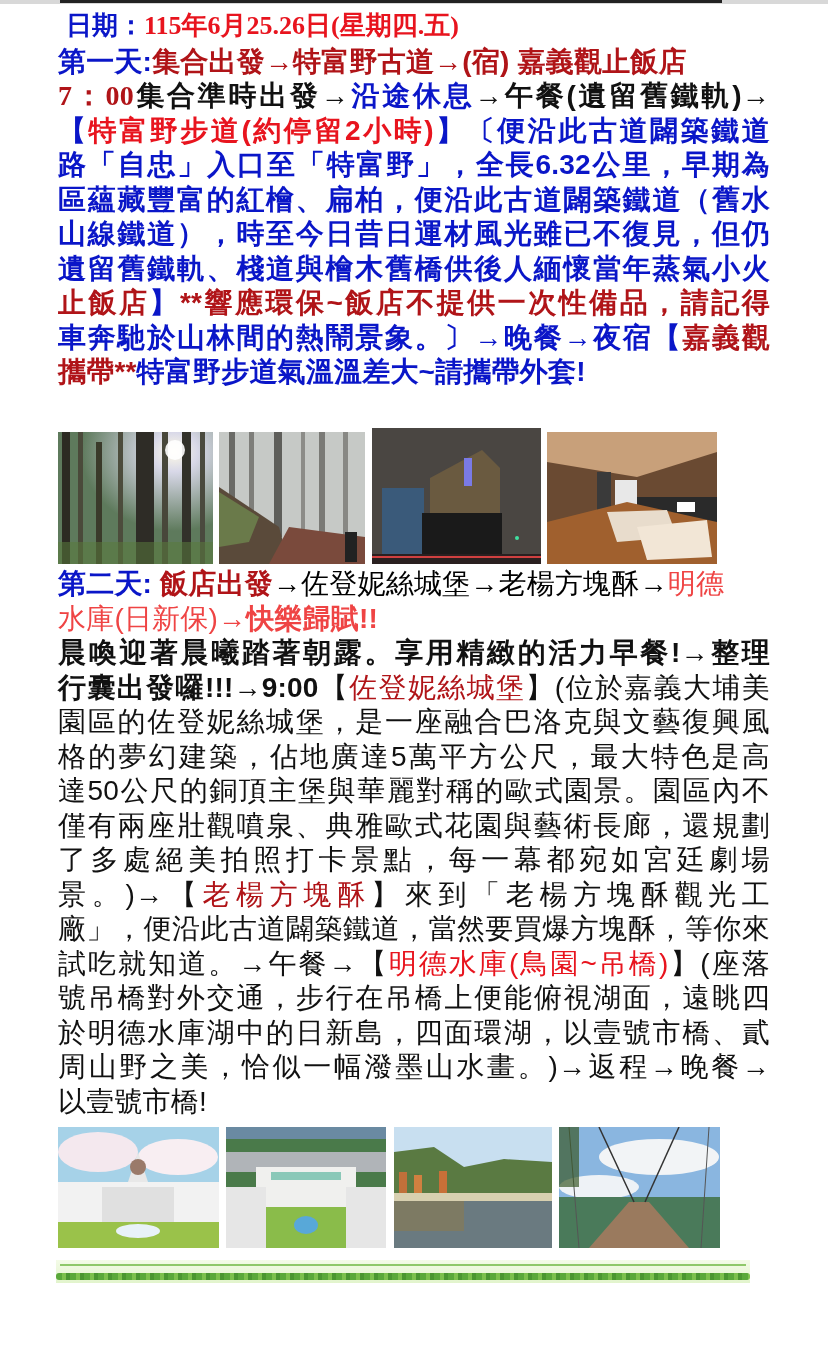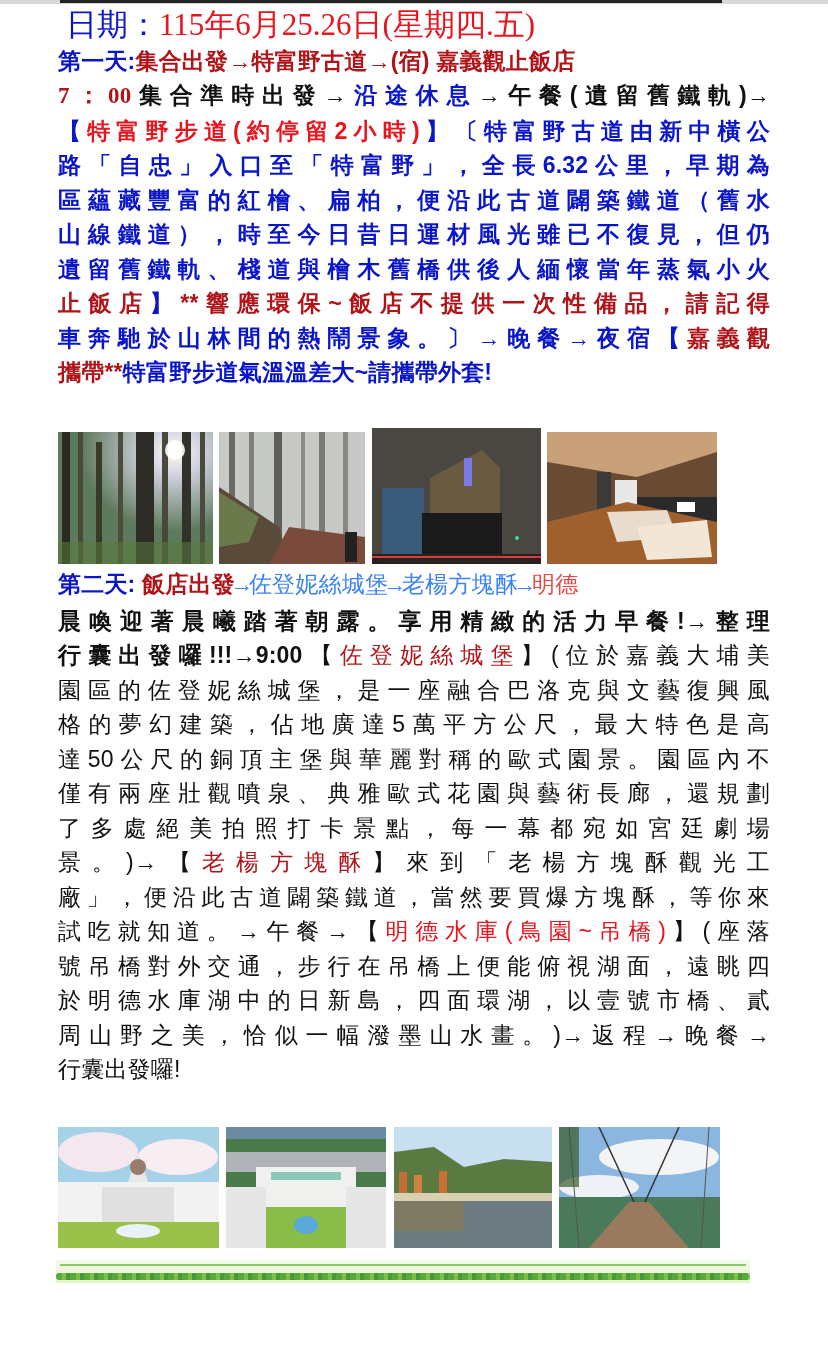--- a/index.html
+++ b/index.html
@@ -1,30 +1,30 @@
 <!DOCTYPE html>
 <html><head>
 <meta charset="utf-8">
 <style>
   html, body { margin: 0; padding: 0; background: #ffffff; }
   body { width: 828px; height: 1345px; position: relative; overflow: hidden; font-family: "Liberation Sans", "DejaVu Sans", sans-serif; }
   .topbar { position: absolute; left: 0; top: 0; width: 828px; height: 4px; background: #d8d8d8; }
   .topbox { position: absolute; left: 60px; top: 0; width: 662px; height: 3px; background: #222; }
   .doc { position: absolute; left: 58px; top: 6px; width: 712px; }
-  .line { white-space: nowrap; font-size: 23px; line-height: 34.5px; letter-spacing: 0.2px; }
+  .line { white-space: nowrap; font-size: 28px; line-height: 34.5px; letter-spacing: 0.2px; }
   .b { font-weight: bold; }
   .serif { font-family: "Liberation Serif", "DejaVu Serif", serif; }
   .blue { color: #0a16c8; }
   .red { color: #e8141e; }
   .dred { color: #b01418; }
   .black { color: #111111; margin-top: 16px; }
   .brown { color: #ef4444; text-align: right; }
-  .maroon { color: #3b82f6; font-family: Liberation Mono, monospace; }
+  .maroon { color: #000000; }
   .just { text-align: justify; text-align-last: justify; }
-  .title { font-size: 31px; line-height: 38px; font-weight: normal; padding-left: 8px; }
+  .title { font-size: 26px; line-height: 38px; font-weight: bold; padding-left: 8px; }
   .ph { position: absolute; overflow: hidden; }
   .banner { position: absolute; left: 56px; top: 1260px; width: 694px; height: 23px; background: linear-gradient(#f4fbe8, #e2f4cc); overflow: hidden; }
   .grass { position: absolute; left: 0; right: 0; bottom: 3px; height: 7px; background: repeating-linear-gradient(90deg, #5aa83a 0 6px, #7cc04c 6px 10px, #4a9630 10px 14px); border-radius: 3px; }
   .grass2 { position: absolute; left: 4px; right: 4px; top: 4px; height: 2px; background: #8fc86a; }
 </style>
 </head>
 <body>
 
 <div class="topbar"></div>
 <div class="topbox"></div>
@@ -34,21 +34,21 @@
   <div class="title">
     <span class="blue">日期：</span><span class="red serif">115年6月25.26日(星期四.五)</span>
   </div>
 
   <div class="line b" style="height:34px;">
     <span class="blue">第一天:</span><span class="dred">集合出發→特富野古道→(宿) 嘉義觀止飯店</span>
   </div>
 
   <div id="day1-lines">
       <div class="line just"><span class="dred serif b">7：00</span><span class="black b">集合準時出發→</span><span class="blue b">沿途休息</span><span class="black b">→午餐(遺留舊鐵軌)→</span></div>
-      <div class="line just"><span class="blue b">【</span><span class="red b">特富野步道(約停留2小時)</span><span class="blue b">】〔特富野古道由新中橫公</span></div>
+      <div class="line just"><span class="blue b">【</span><span class="red b">特富野步道(約停留2小時)</span><span class="blue b">】〔便沿此古道闢築鐵道</span></div>
       <div class="line just"><span class="blue b">路「自忠」入口至「特富野」，全長6.32公里，早期為</span></div>
       <div class="line just"><span class="blue b">區蘊藏豐富的紅檜、扁柏，便沿此古道闢築鐵道（舊水</span></div>
       <div class="line just"><span class="blue b">山線鐵道），時至今日昔日運材風光雖已不復見，但仍</span></div>
       <div class="line just"><span class="blue b">遺留舊鐵軌、棧道與檜木舊橋供後人緬懷當年蒸氣小火</span></div>
       <div class="line just"><span class="dred b">止飯店</span><span class="blue b">】</span><span class="dred b">**響應環保~飯店不提供一次性備品，請記得</span></div>
       <div class="line just"><span class="blue b">車奔馳於山林間的熱鬧景象。〕→晚餐→夜宿【</span><span class="dred b">嘉義觀</span></div>
       <div class="line"><span class="dred b">攜帶**</span><span class="blue b">特富野步道氣溫溫差大~請攜帶外套!</span></div>
     </div>
 </div>
 
@@ -112,35 +112,36 @@
     <polygon points="60,80 120,78 130,105 70,110" fill="#e8dccc"></polygon>
     <polygon points="90,95 160,88 165,125 100,128" fill="#f2e6d6"></polygon>
     <rect x="130" y="70" width="18" height="10" fill="#ffffff"></rect>
   </svg>
 </div>
 
 <div class="doc" style="top:567px;">
   <div class="line">
     <span class="blue b">第二天: </span><span id="day2-t1"><span class="dred b">飯店出發</span><span class="maroon">→佐登妮絲城堡→老楊方塊酥→</span><span class="brown">明德</span></span>
   </div>
+  <div class="line" id="day2-t2"><span class="brown">水庫(日新保)→</span><span class="brown b">快樂歸賦!!</span></div>
   <div id="day2-lines">
       <div class="line just"><span class="black b">晨喚迎著晨曦踏著朝露。享用精緻的活力早餐!→整理</span></div>
       <div class="line just"><span class="black b">行囊出發囉!!!→9:00</span><span class="black">【</span><span class="dred">佐登妮絲城堡</span><span class="black">】(位於嘉義大埔美</span></div>
       <div class="line just"><span class="black">園區的佐登妮絲城堡，是一座融合巴洛克與文藝復興風</span></div>
       <div class="line just"><span class="black">格的夢幻建築，佔地廣達5萬平方公尺，最大特色是高</span></div>
       <div class="line just"><span class="black">達50公尺的銅頂主堡與華麗對稱的歐式園景。園區內不</span></div>
       <div class="line just"><span class="black">僅有兩座壯觀噴泉、典雅歐式花園與藝術長廊，還規劃</span></div>
       <div class="line just"><span class="black">了多處絕美拍照打卡景點，每一幕都宛如宮廷劇場</span></div>
       <div class="line just"><span class="black">景。)→【</span><span class="dred">老楊方塊酥</span><span class="black">】來到「老楊方塊酥觀光工</span></div>
       <div class="line just"><span class="black">廠」，便沿此古道闢築鐵道，當然要買爆方塊酥，等你來</span></div>
       <div class="line just"><span class="black">試吃就知道。→午餐→【</span><span class="red">明德水庫(鳥園~吊橋)</span><span class="black">】(座落</span></div>
       <div class="line just"><span class="black">號吊橋對外交通，步行在吊橋上便能俯視湖面，遠眺四</span></div>
       <div class="line just"><span class="black">於明德水庫湖中的日新島，四面環湖，以壹號市橋、貳</span></div>
       <div class="line just"><span class="black">周山野之美，恰似一幅潑墨山水畫。)→返程→晚餐→</span></div>
-      <div class="line"><span class="black">行囊出發囉!</span></div>
+      <div class="line"><span class="black">以壹號市橋!</span></div>
     </div>
 </div>
 
 <div class="ph" style="left:58px;top:1127px;width:161px;height:121px;">
   <svg width="161" height="121" viewBox="0 0 161 121">
     <rect width="161" height="121" fill="#a6d2e8"></rect>
     <ellipse cx="40" cy="25" rx="40" ry="20" fill="#f4e8ee"></ellipse>
     <ellipse cx="120" cy="30" rx="40" ry="18" fill="#f8eef2"></ellipse>
     <rect x="0" y="55" width="161" height="50" fill="#f2f2f2"></rect>
     <polygon points="70,55 80,25 90,55" fill="#e8e8e8"></polygon>

